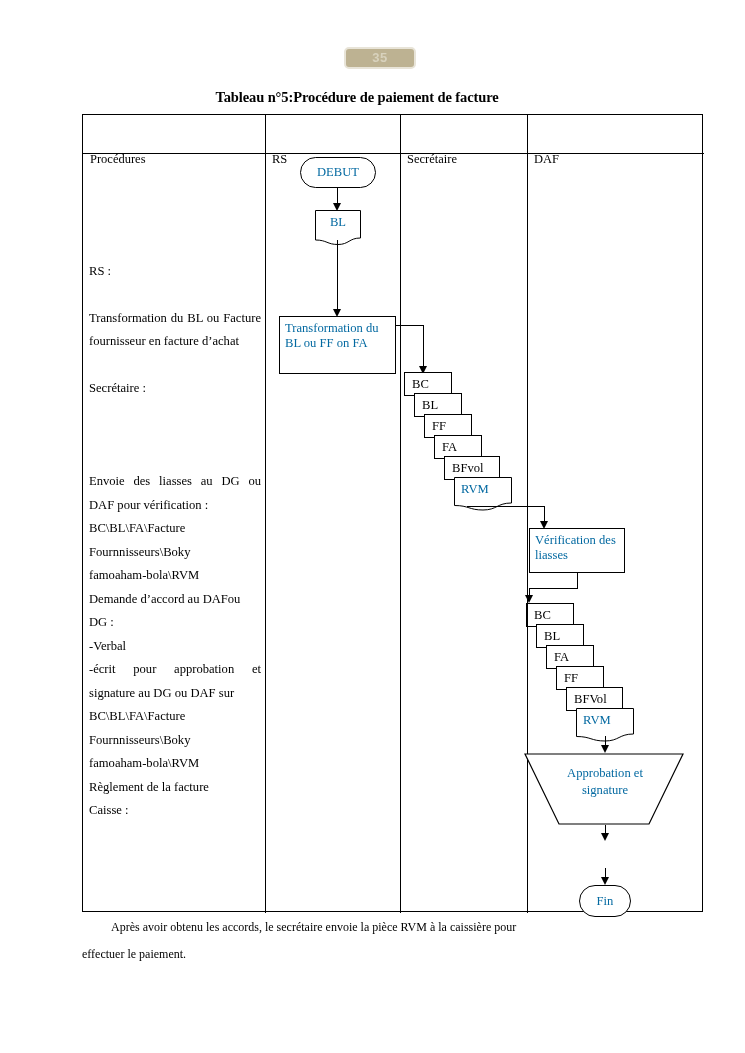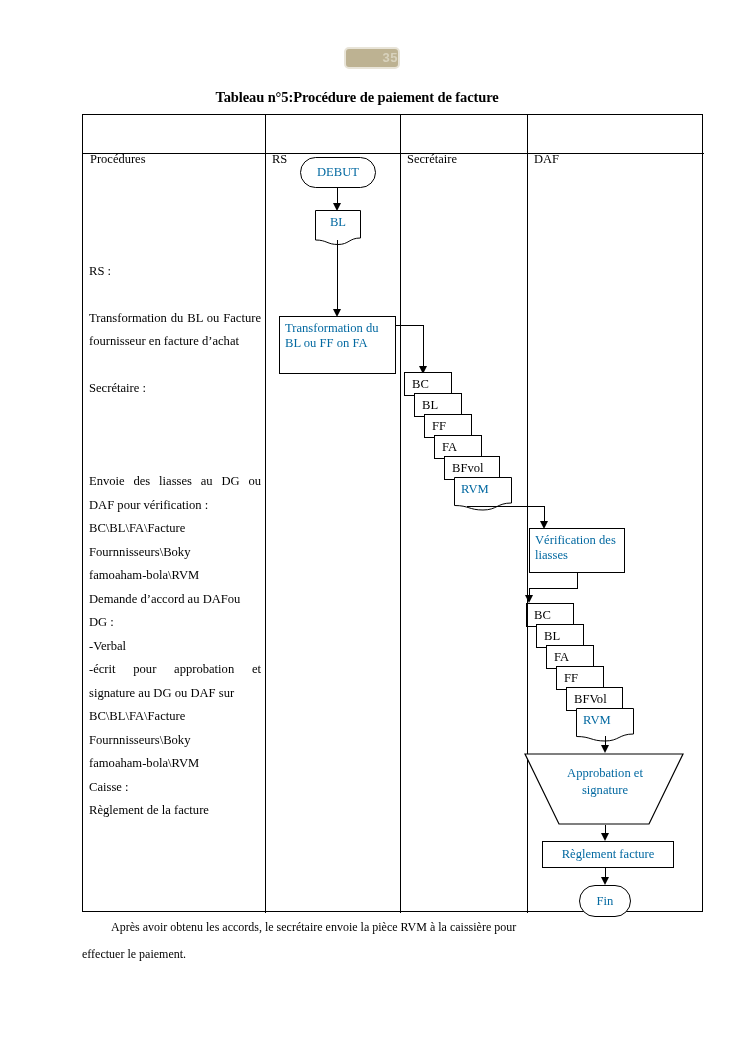--- a/index.html
+++ b/index.html
@@ -14,31 +14,31 @@
     font-family: "Liberation Serif", "DejaVu Serif", serif;
     color: #000000;
     overflow: hidden;
   }
 
   
   #page-badge {
     position: absolute;
     left: 344px;
     top: 47px;
-    width: 56px;
+    width: 72px;
     height: 22px;
     box-sizing: border-box;
     background: #bdb292;
     border: 2px solid #e8e4d8;
     border-radius: 5px;
     color: #d8d2bd;
     font-family: "Liberation Sans", sans-serif;
     font-size: 13px;
     font-weight: bold;
-    text-align: right;
+    text-align: center;
     line-height: 18px;
     letter-spacing: 0.5px;
   }
 
   
   #caption {
     position: absolute;
     left: 0;
     top: 89px;
     width: 714px;
@@ -204,22 +204,22 @@
     <p class="nj">BC\BL\FA\Facture</p>
     <p class="nj">Fournnisseurs\Boky</p>
     <p class="nj">famoaham-bola\RVM</p>
     <p class="nj"> Demande d’accord au DAFou</p>
     <p class="nj">DG :</p>
     <p class="nj">-Verbal</p>
     <p>-écrit pour approbation et signature au DG ou DAF sur</p>
     <p class="nj">BC\BL\FA\Facture</p>
     <p class="nj">Fournnisseurs\Boky</p>
     <p class="nj">famoaham-bola\RVM</p>
+    <p class="nj">Règlement de la facture</p>
     <p class="nj">Caisse :</p>
-    <p class="nj">Règlement de la facture</p>
   </div>
 
   <div class="shape oval ctr" style="left:217px; top:42px; width:76px; height:31px;">DEBUT</div>
 
   <div class="line vl" style="left:254px; top:73px; height:18px;"></div>
   <div class="arrow-d" style="left:250px; top:88px;"></div>
 
   <svg class="doc-svg" style="left:232px; top:95px;" width="46" height="36" viewBox="0 0 46 36">
     <path d="M0.5,0.5 L45.5,0.5 L45.5,28 C34,28 34,34.5 23,34.5 C12,34.5 12,30 0.5,30 Z" fill="#ffffff" stroke="#000000" stroke-width="1"></path>
   </svg>
@@ -278,21 +278,20 @@
   <div class="arrow-d" style="left:518px; top:630px;"></div>
 
   <svg class="doc-svg" style="left:441px; top:638px;" width="160" height="72" viewBox="0 0 160 72">
     <path d="M1,1 L159,1 L125,71 L35,71 Z" fill="#ffffff" stroke="#000000" stroke-width="1.2"></path>
   </svg>
   <div class="shape" style="left:466px; top:650px; width:112px; text-align:center; line-height:17px;">Approbation et signature</div>
 
   <div class="line vl" style="left:522px; top:710px; height:13px;"></div>
   <div class="arrow-d" style="left:518px; top:718px;"></div>
 
-  <div class="shape box ctr" style="left:459px; top:726px; width:132px; height:27px;">Règlement facture</div>
 
   <div class="line vl" style="left:522px; top:753px; height:14px;"></div>
   <div class="arrow-d" style="left:518px; top:762px;"></div>
 
   <div class="shape oval ctr" style="left:496px; top:770px; width:52px; height:32px;">Fin</div>
 
 </div>
 
 <div id="footer">
   <p class="first">Après avoir obtenu les accords, le secrétaire envoie la pièce RVM à la caissière pour</p>

